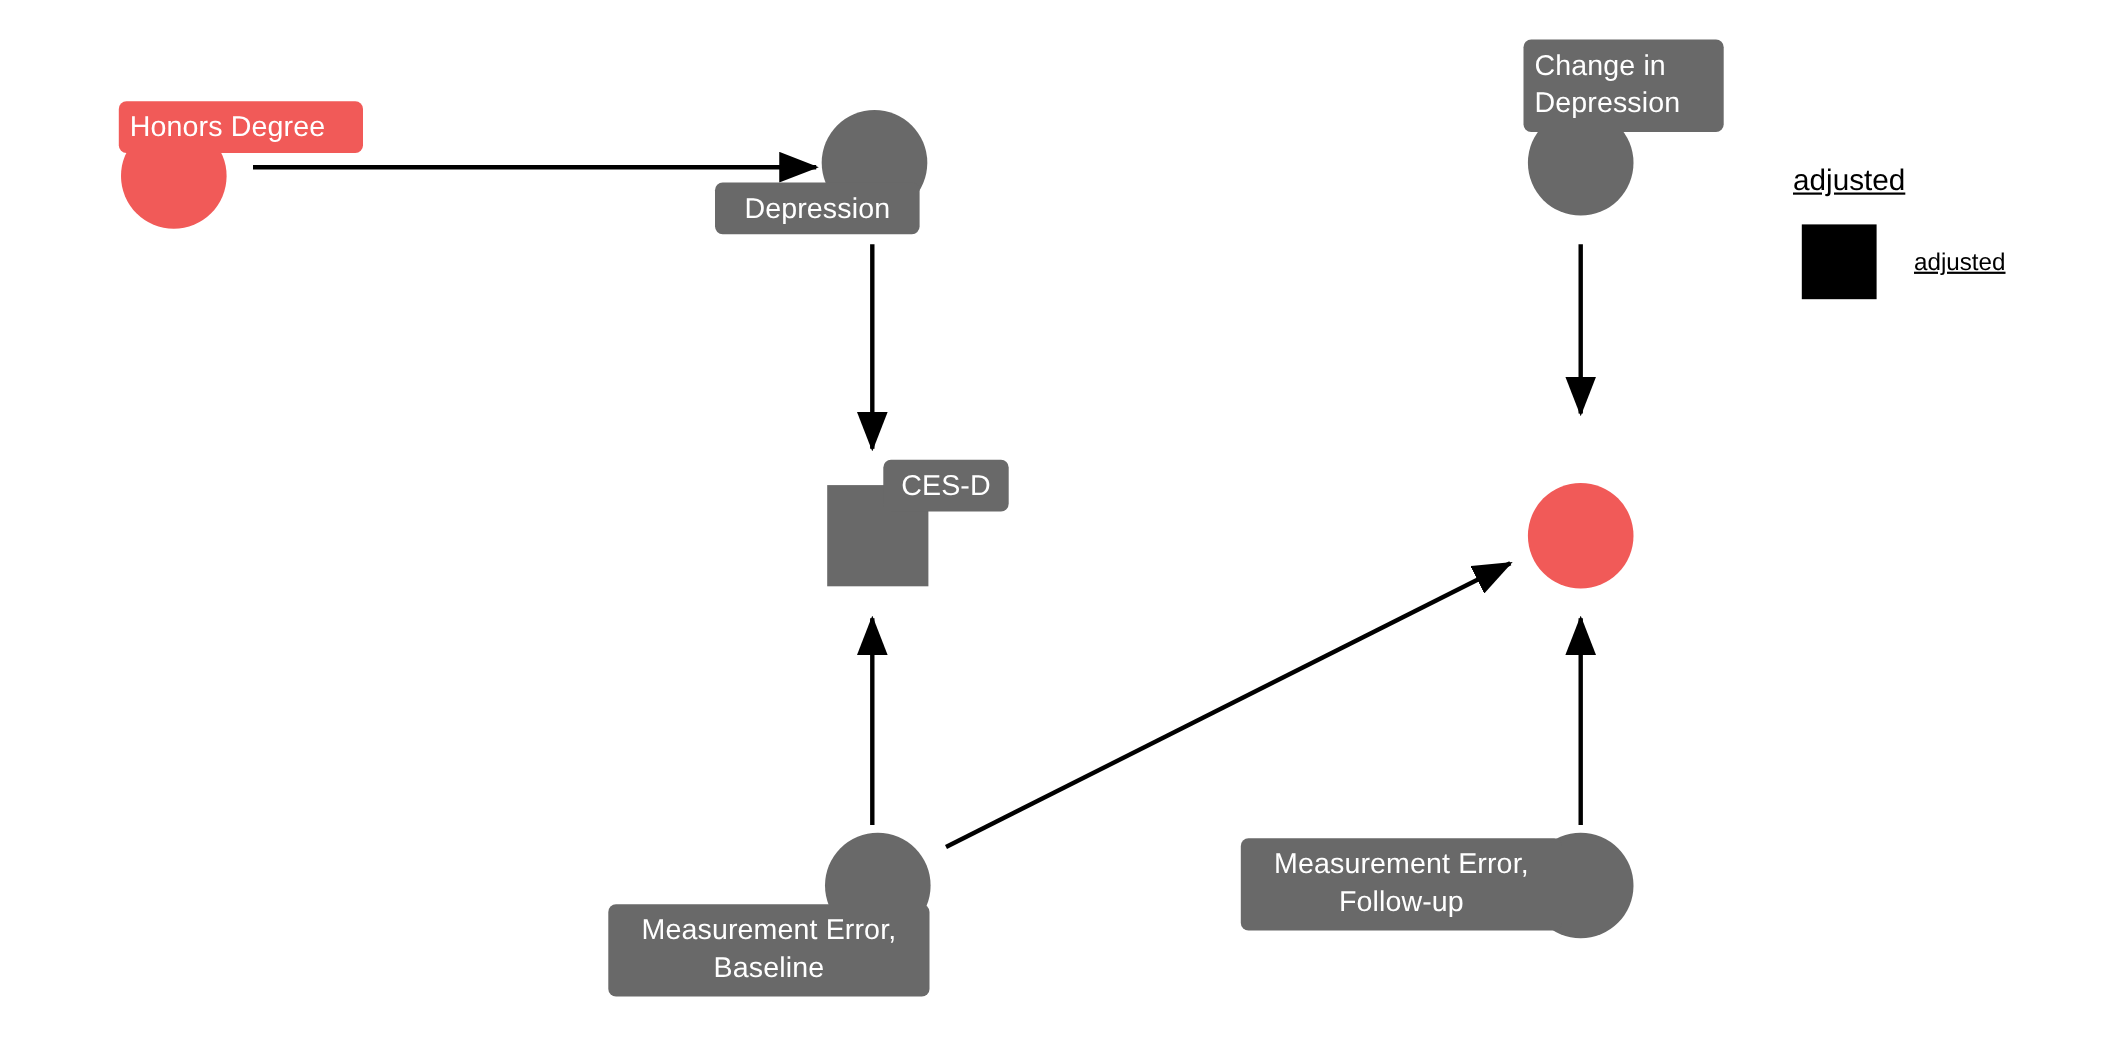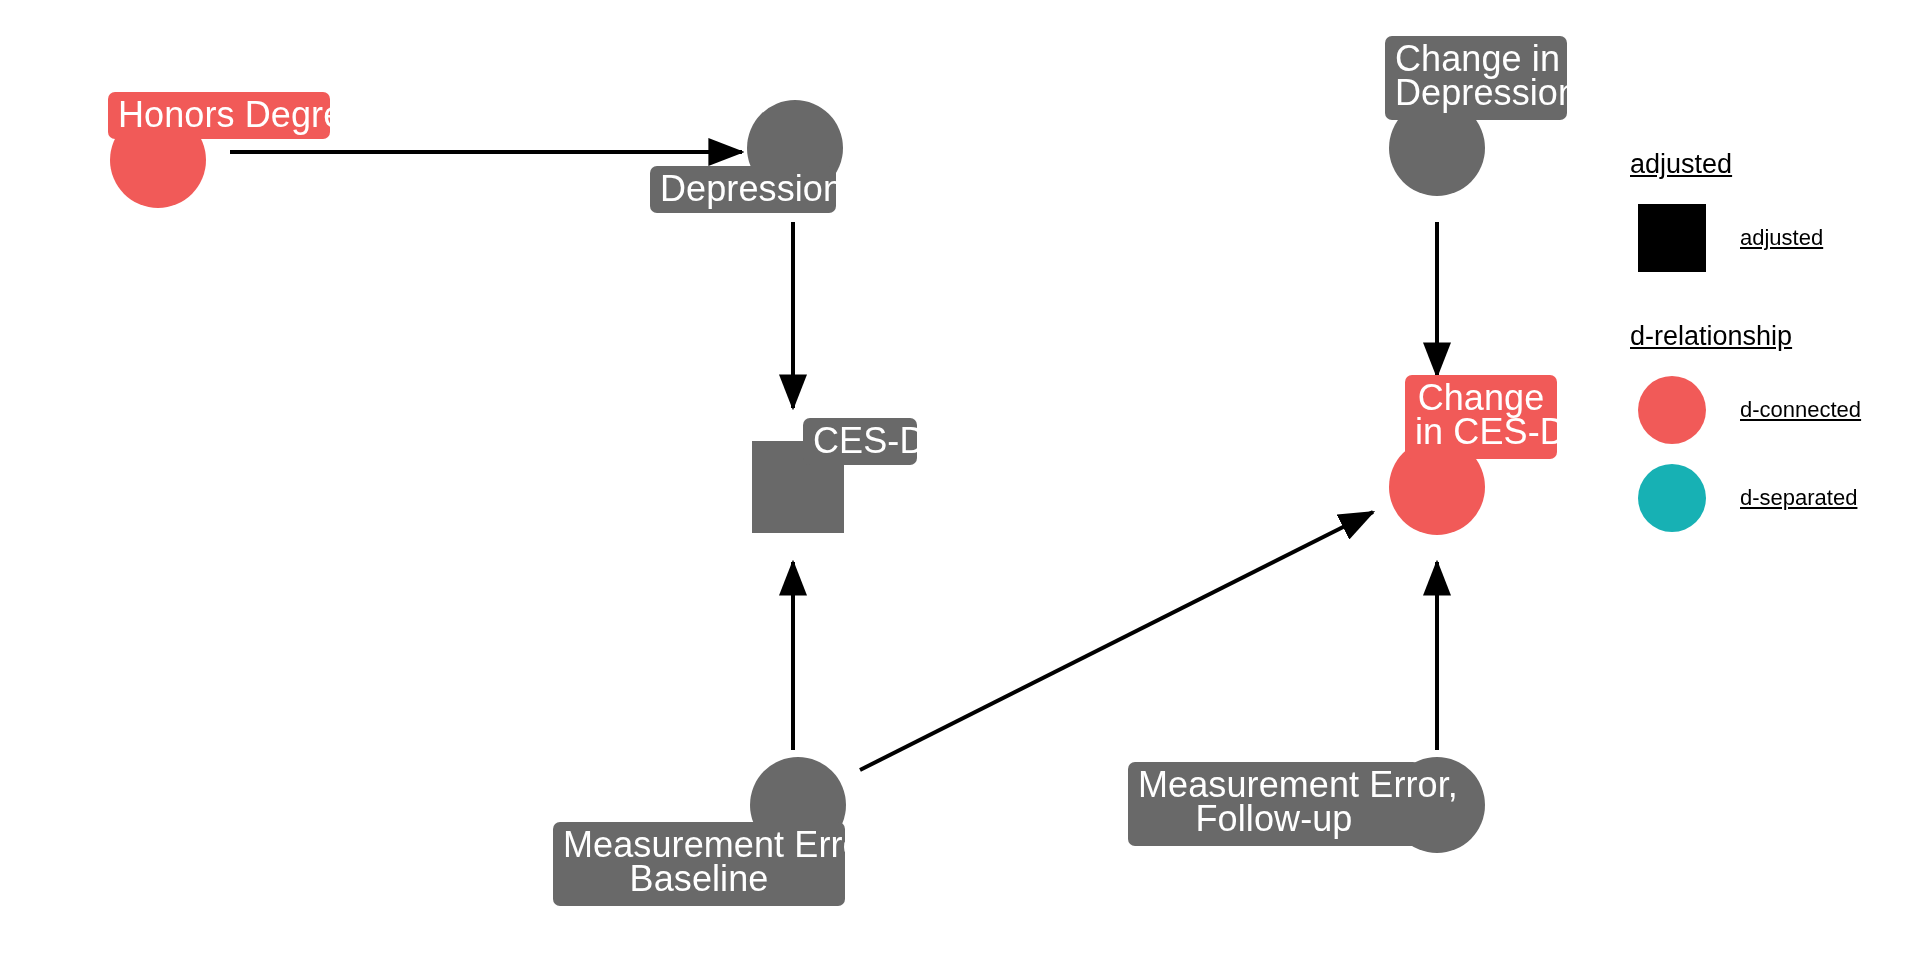--- a/index.html
+++ b/index.html
@@ -28,21 +28,21 @@
     left:0;top:0;
   }
   .shape.circle{border-radius:50%;}
   .shape.square{border-radius:0;}
   
   .chip{
     position:absolute;
     box-sizing:border-box;
     border-radius:7px;
     color:#ffffff;
-    font-size:36px;
+    font-size:26px;
     line-height:34px;
     letter-spacing:0.1px;
     padding:6px 10px 7px 10px;
     white-space:pre;
     text-align:center;
     z-index:5;
   }
   .chip.left{text-align:left;}
   
   #legend{
@@ -119,50 +119,33 @@
         <div class="chip" style="left: 553px; top: 822px; width: 292px; min-height: 84px; background: rgb(105, 105, 105); pointer-events: auto;">Measurement Error,
 Baseline</div>
       </div>
       <div class="node" style="left: 0px; top: 0px; width: 1920px; height: 960px; pointer-events: none;">
         <div class="shape circle" style="width: 96px; height: 96px; left: 1389px; top: 100px; background: rgb(105, 105, 105); pointer-events: auto;"></div>
         <div class="chip left" style="left: 1385px; top: 36px; width: 182px; min-height: 84px; background: rgb(105, 105, 105); pointer-events: auto;">Change in
 Depression</div>
       </div>
       <div class="node" style="left: 0px; top: 0px; width: 1920px; height: 960px; pointer-events: none;">
         <div class="shape circle" style="width: 96px; height: 96px; left: 1389px; top: 439px; background: rgb(241, 90, 88); pointer-events: auto;"></div>
-        <div class="chip" style="left: 1405px; top: 375px; width: 152px; min-height: 84px; background: rgb(241, 90, 88); pointer-events: auto;">Change
-in CES-D</div>
       </div>
       <div class="node" style="left: 0px; top: 0px; width: 1920px; height: 960px; pointer-events: none;">
         <div class="shape circle" style="width: 96px; height: 96px; left: 1389px; top: 757px; background: rgb(105, 105, 105); pointer-events: auto;"></div>
         <div class="chip" style="left: 1128px; top: 762px; width: 292px; min-height: 84px; background: rgb(105, 105, 105); pointer-events: auto;">Measurement Error,
 Follow-up</div>
       </div>
     </div>
 
   <div id="legend">
       <div class="legend-block">
         <div class="legend-title">adjusted</div>
         <div class="legend-row">
           <div class="legend-key">
             <span class="key-swatch square" style="width: 68px; height: 68px; background: rgb(0, 0, 0);"></span>
           </div>
           <span class="legend-label">adjusted</span>
         </div>
       </div>
-      <div class="legend-block">
-        <div class="legend-title">d-relationship</div>
-        <div class="legend-row">
-          <div class="legend-key">
-            <span class="key-swatch circle" style="width: 68px; height: 68px; background: rgb(241, 90, 88);"></span>
-          </div>
-          <span class="legend-label">d-connected</span>
-        </div>
-        <div class="legend-row">
-          <div class="legend-key">
-            <span class="key-swatch circle" style="width: 68px; height: 68px; background: rgb(23, 177, 180);"></span>
-          </div>
-          <span class="legend-label">d-separated</span>
-        </div>
-      </div>
     </div>
 
 </div>
 
 </body></html>

